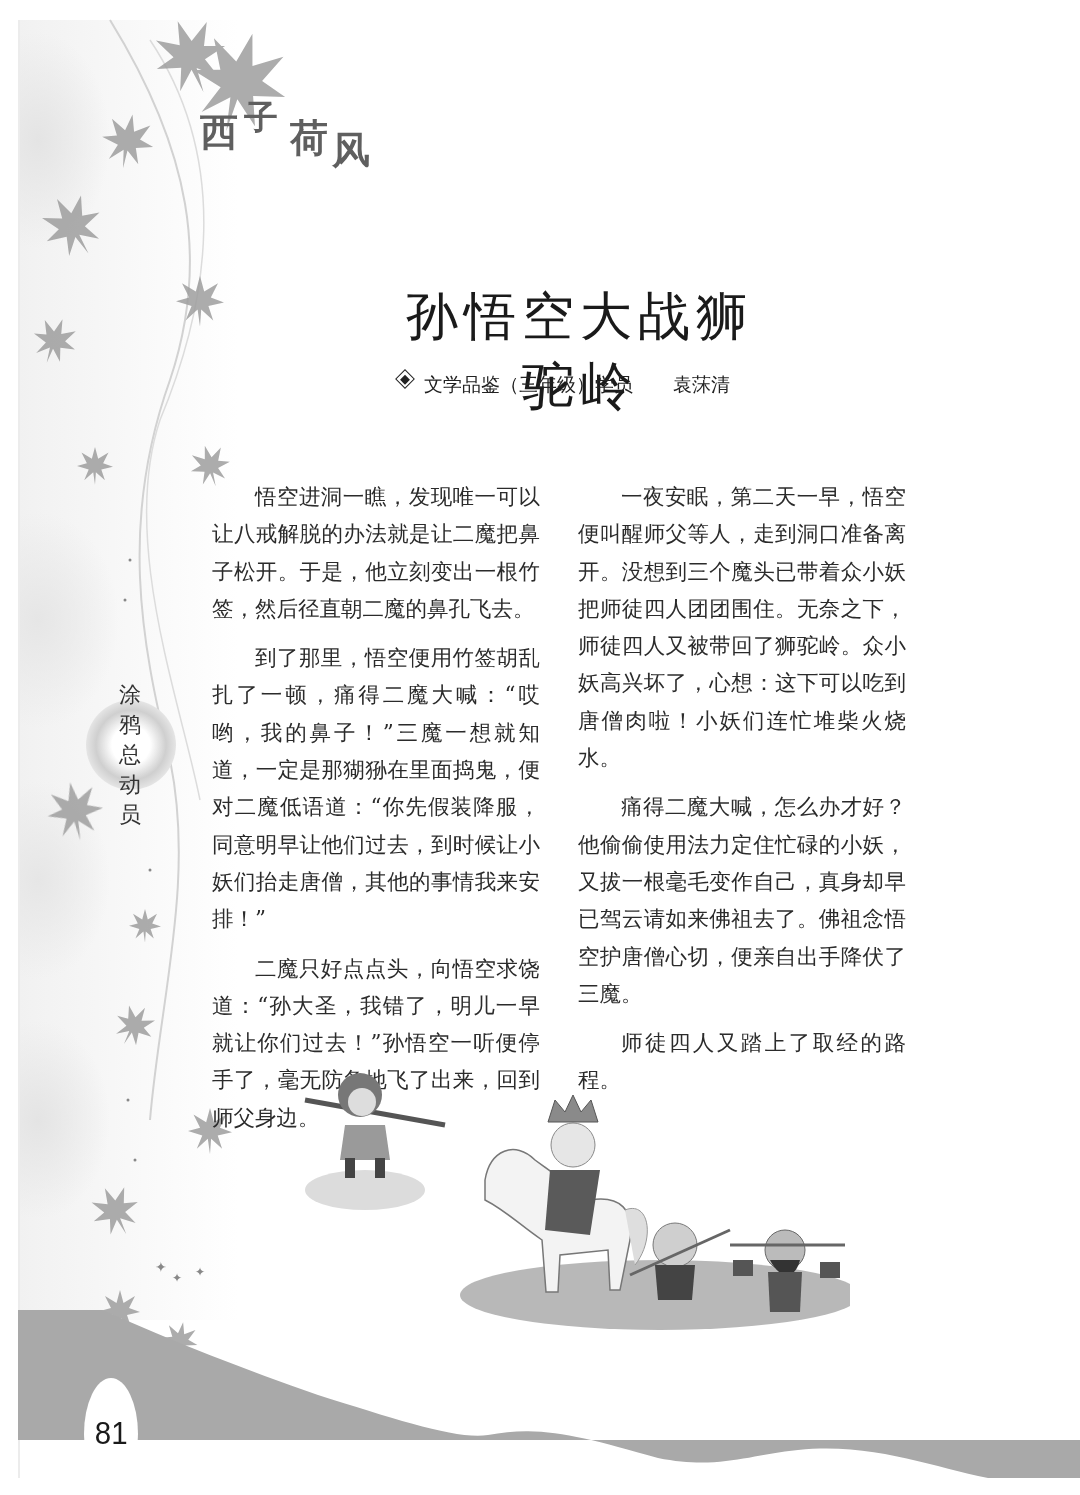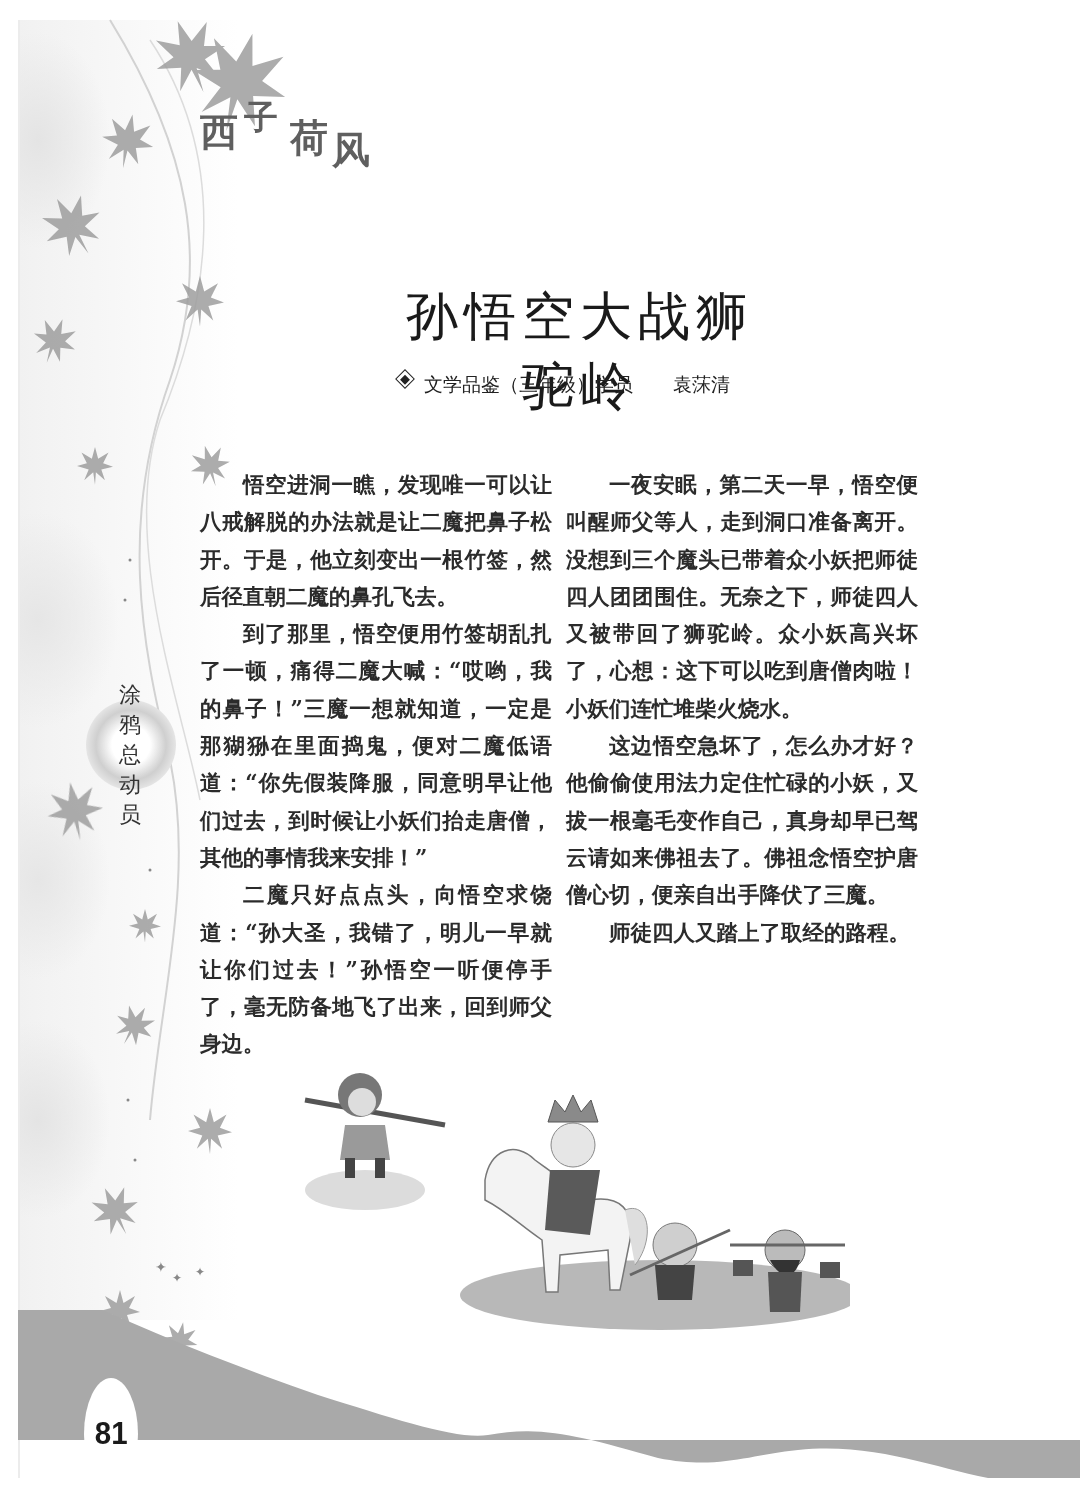--- a/index.html
+++ b/index.html
@@ -46,39 +46,39 @@
   }
   .diamond-icon i { width:7px; height:7px; background:#222; display:block; }
   .byline .author { margin-left:40px; }
 
   .col {
     position:absolute; top:466px; width:352px;
     font-size:21.5px; line-height:37.3px; color:#2b2b2b; text-align:justify;
   }
   .col-left { left:200px; }
   .col-right { left:566px; }
-  .col p { margin:0; text-indent:2em;font-weight:bold; }
+  .col p { margin:12px; text-indent:2em; }
 
   .side-label {
     position:absolute; left:110px; top:680px; width:40px;
     font-family:"DejaVu Sans", sans-serif; font-size:22px; line-height:30px; color:#333;
     text-align:center;
   }
   .side-wreath {
     position:absolute; left:86px; top:700px; width:90px; height:90px; border-radius:50%;
     background: radial-gradient(circle, rgba(255,255,255,0.9) 30%, #cfcfcf 55%, #e4e4e4 70%, rgba(255,255,255,0) 74%);
   }
 
   .illustration { position:absolute; left:290px; top:1050px; width:560px; height:290px; }
 
   .bottom-band { position:absolute; left:18px; top:1310px; width:1062px; height:170px; }
   .page-number-badge {
     position:absolute; left:84px; top:1378px; width:54px; height:112px;
     border-radius:50%; background:#ffffff;
-    display:flex; align-items:center; justify-content:center;font-weight:bold;
+    display:flex; align-items:center; justify-content:center;
   }
   .page-number {
     font-family:"Liberation Sans", sans-serif; font-size:31px; color:#1a1a1a;
     transform:scaleX(0.95);
   }
   .bottom-strip { position:absolute; left:18px; top:1478px; width:1062px; height:17px; background:#ffffff; }
 </style>
 </head>
 <body>
 
@@ -155,21 +155,21 @@
   </div>
 
   <div class="col col-left">
     <p>悟空进洞一瞧，发现唯一可以让八戒解脱的办法就是让二魔把鼻子松开。于是，他立刻变出一根竹签，然后径直朝二魔的鼻孔飞去。</p>
     <p>到了那里，悟空便用竹签胡乱扎了一顿，痛得二魔大喊：“哎哟，我的鼻子！”三魔一想就知道，一定是那猢狲在里面捣鬼，便对二魔低语道：“你先假装降服，同意明早让他们过去，到时候让小妖们抬走唐僧，其他的事情我来安排！”</p>
     <p>二魔只好点点头，向悟空求饶道：“孙大圣，我错了，明儿一早就让你们过去！”孙悟空一听便停手了，毫无防备地飞了出来，回到师父身边。</p>
   </div>
 
   <div class="col col-right">
     <p>一夜安眠，第二天一早，悟空便叫醒师父等人，走到洞口准备离开。没想到三个魔头已带着众小妖把师徒四人团团围住。无奈之下，师徒四人又被带回了狮驼岭。众小妖高兴坏了，心想：这下可以吃到唐僧肉啦！小妖们连忙堆柴火烧水。</p>
-    <p>这边悟空急坏了，怎么办才好？他偷偷使用法力定住忙碌的小妖，又拔一根毫毛变作自己，真身却早已驾云请如来佛祖去了。佛祖念悟空护唐僧心切，便亲自出手降伏了三魔。</p>
+    <p>痛得二魔大喊，怎么办才好？他偷偷使用法力定住忙碌的小妖，又拔一根毫毛变作自己，真身却早已驾云请如来佛祖去了。佛祖念悟空护唐僧心切，便亲自出手降伏了三魔。</p>
     <p>师徒四人又踏上了取经的路程。</p>
   </div>
 
   <svg class="illustration" viewBox="0 0 560 290">
 
     <ellipse cx="370" cy="245" rx="200" ry="35" fill="#9a9a9a" opacity="0.7"></ellipse>
 
     <ellipse cx="75" cy="140" rx="60" ry="20" fill="#dcdcdc"></ellipse>
     <g>
       <line x1="15" y1="50" x2="155" y2="75" stroke="#555" stroke-width="5"></line>

